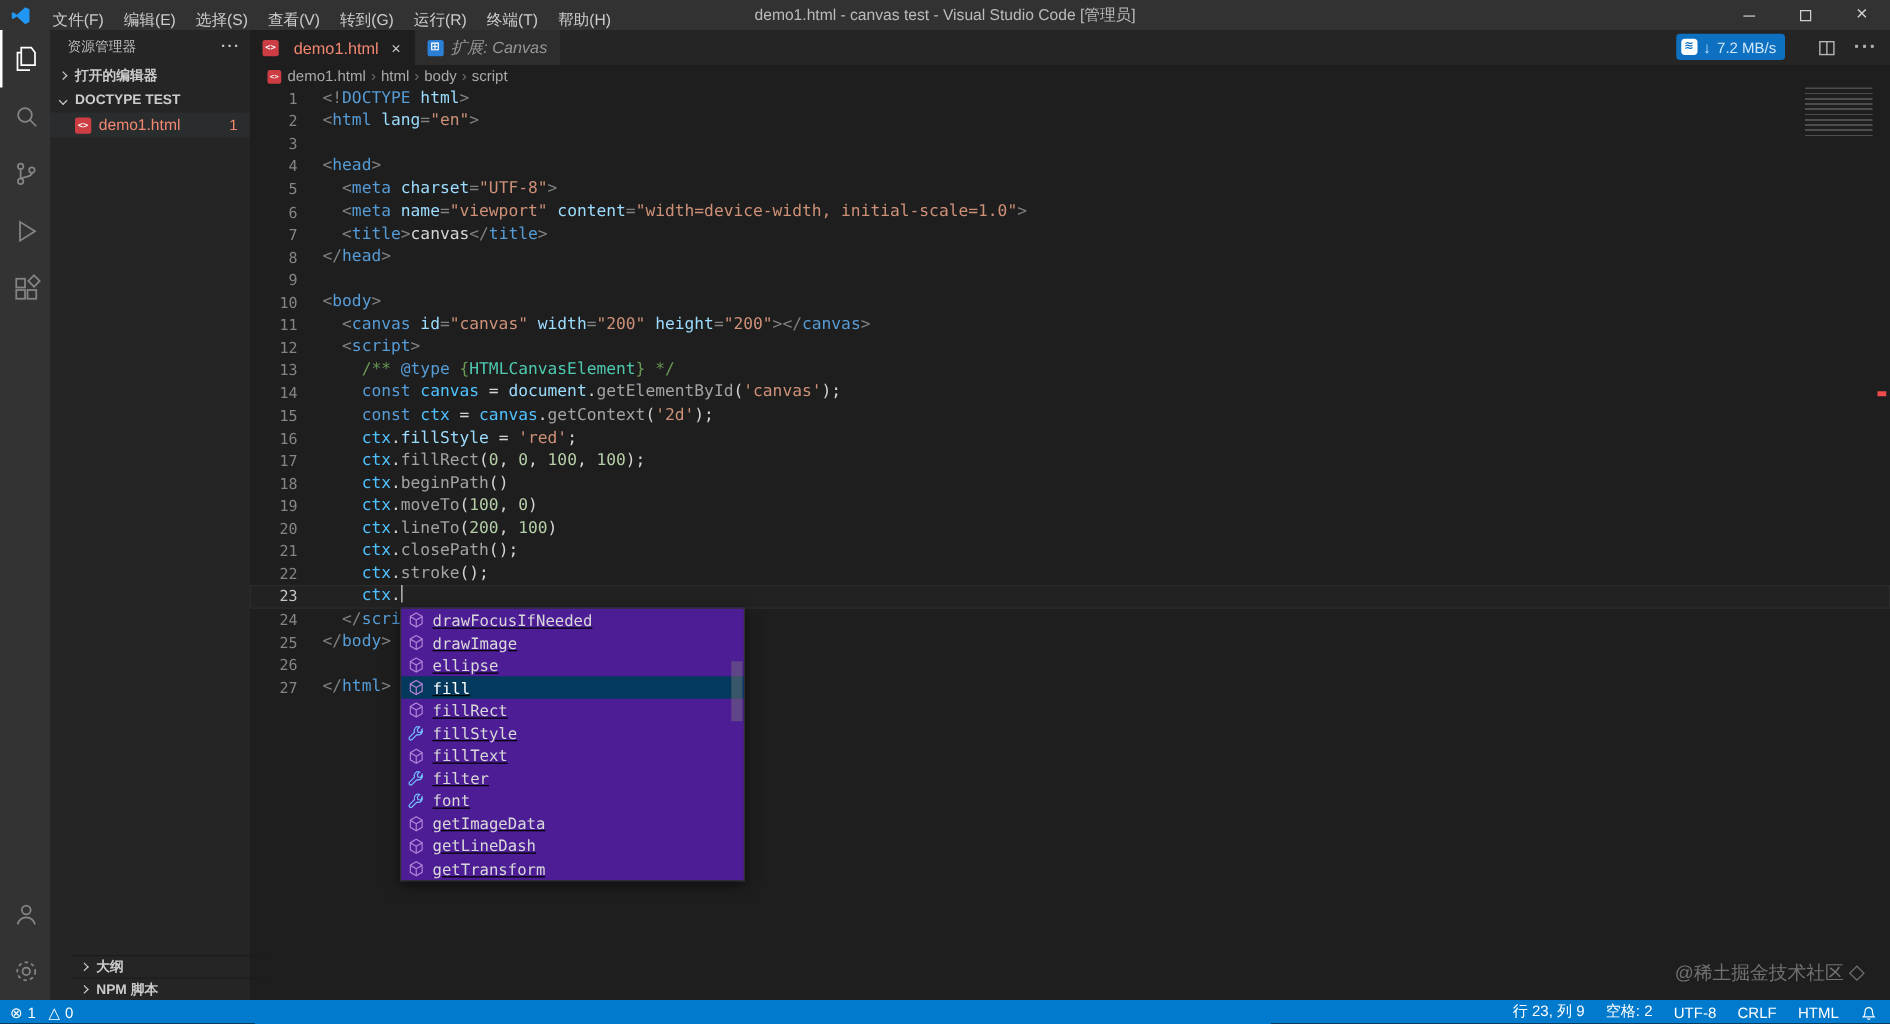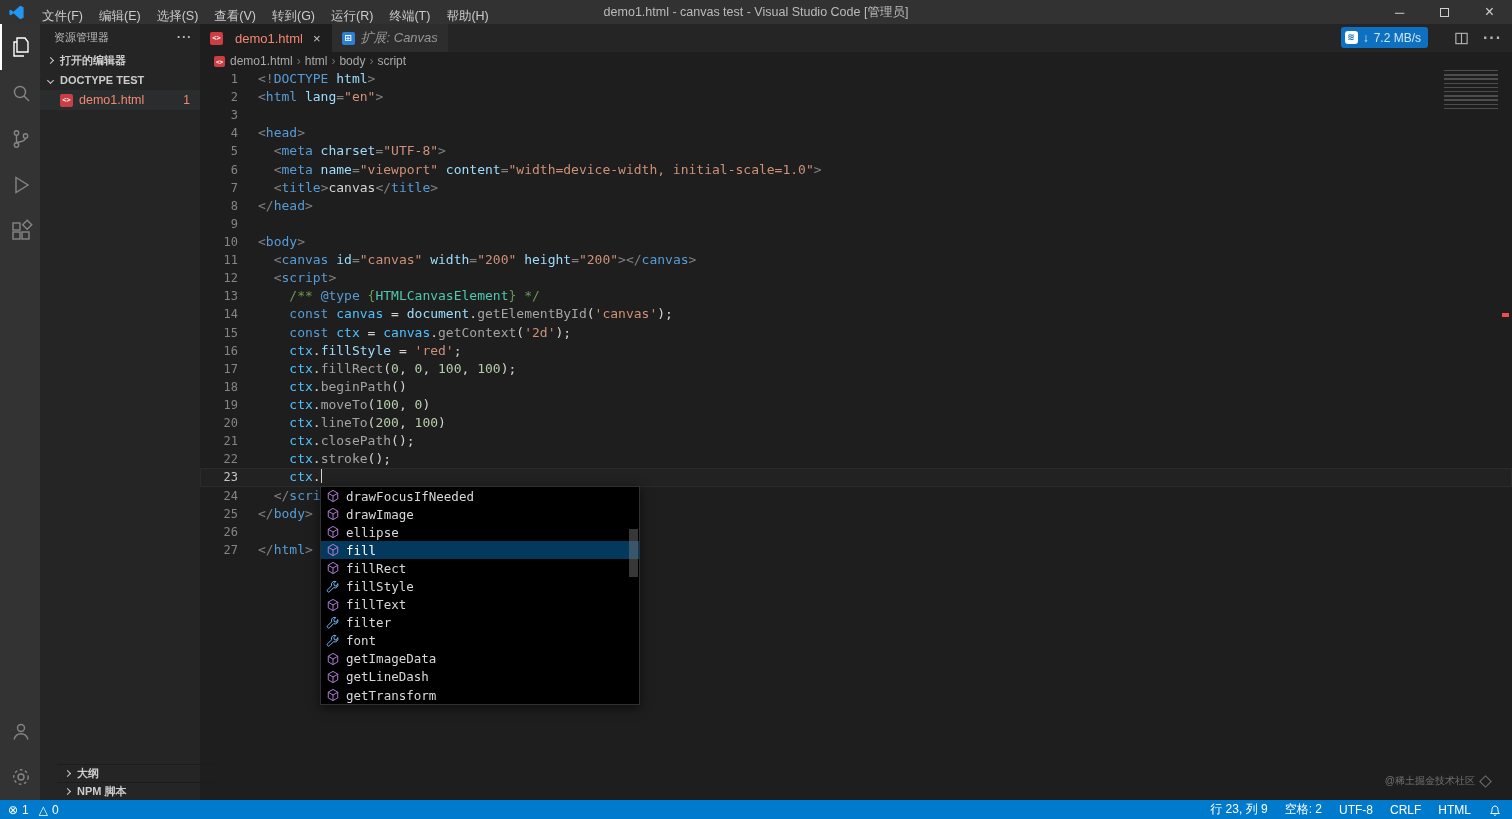--- a/index.html
+++ b/index.html
@@ -72,31 +72,31 @@
   @keyframes blink{50%{opacity:0;}}
 
   .tok-pun{color:#808080;}.tok-tag{color:#569cd6;}.tok-attr{color:#9cdcfe;}
   .tok-str{color:#ce9178;}.tok-pln{color:#d4d4d4;}.tok-cmt{color:#6a9955;}
   .tok-cmtkw{color:#569cd6;}.tok-ctype{color:#4ec9b0;}.tok-kw{color:#569cd6;}
   .tok-cvar{color:#4fc1ff;}.tok-vrb{color:#9cdcfe;}.tok-fn{color:#a3a3a3;}.tok-num{color:#b5cea8;}
 
   .minimap{position:absolute;top:46px;right:14px;width:54px;height:40px;background:repeating-linear-gradient(to bottom,rgba(185,185,185,.3) 0 1.4px,transparent 1.4px 4.2px);}
   .ovr-err{position:absolute;right:3px;top:289px;width:7px;height:4px;background:#f14c4c;}
 
-  .suggest{position:absolute;left:120px;top:462px;width:320px;background:#000000;border:1px solid #303031;box-shadow:0 3px 10px rgba(0,0,0,.55);z-index:15;}
+  .suggest{position:absolute;left:120px;top:462px;width:276px;background:#4c1d95;border:1px solid #303031;box-shadow:0 3px 10px rgba(0,0,0,.55);z-index:15;text-decoration:underline;}
   .sug{display:flex;align-items:center;height:18.1px;padding:0 4px 0 5px;}
   .sug.selected{background:#04395e;}
   .sug.selected .sug-label{color:#ffffff;}
   .sug-label{font:12.5px "DejaVu Sans Mono",monospace;color:#d8d8d8;white-space:pre;}
   .sug svg{width:14px;height:14px;margin-right:6px;flex:0 0 14px;fill:none;stroke-width:1.1;}
   .sug svg.m{stroke:#b180d7;}
   .sug svg.p{stroke:#75beff;}
   .sug-scroll{position:absolute;right:1px;top:42px;width:9px;height:48px;background:rgba(121,121,121,.45);}
 
-  .watermark{position:absolute;right:22px;bottom:12px;color:#717171;font-size:10px;display:flex;align-items:center;gap:6px;}
+  .watermark{position:absolute;right:22px;bottom:12px;color:#717171;font-size:15px;display:flex;align-items:center;gap:6px;}
   .wm-ico{display:inline-block;width:9px;height:9px;border:1.4px solid #717171;transform:rotate(45deg);}
 
   
   .statusbar{position:absolute;bottom:0;left:0;width:1512px;height:19px;background:#007acc;color:#ffffff;display:flex;align-items:center;font-size:12px;padding:0 10px 0 8px;z-index:40;}
   .sb-left{display:flex;align-items:center;gap:4px;}
   .sb-left .ic{font-size:12px;}
   .sb-right{margin-left:auto;display:flex;align-items:center;gap:17px;white-space:nowrap;}
   .bell svg{width:14px;height:14px;fill:none;stroke:#ffffff;stroke-width:1.1;display:block;}
 </style>
 </head>

